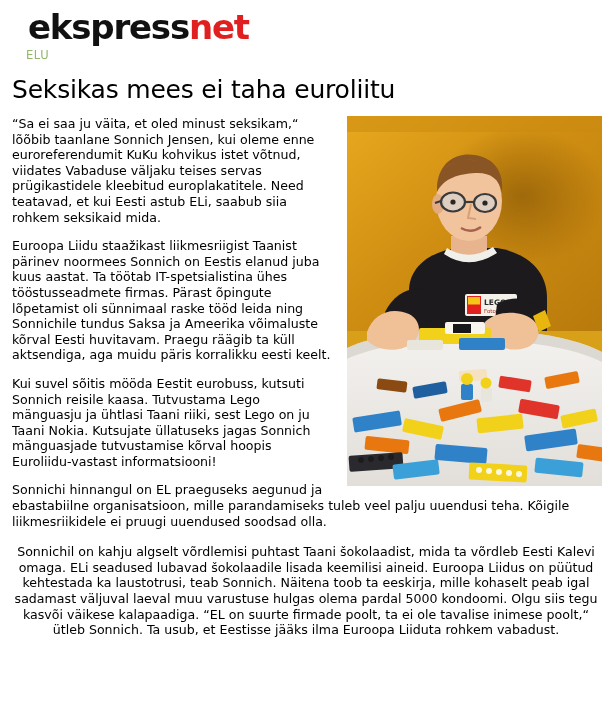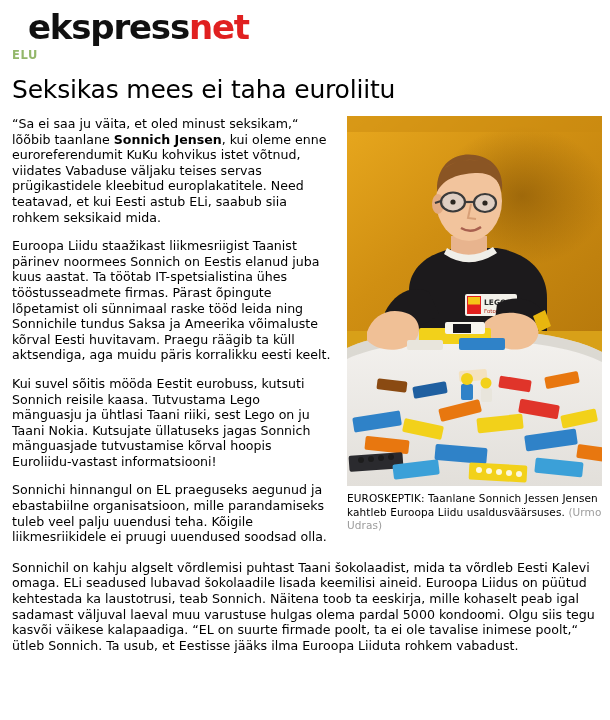--- a/index.html
+++ b/index.html
@@ -27,23 +27,23 @@
     font-weight: bold;
     font-size: 34px;
     letter-spacing: -1.2px;
     line-height: 38px;
     white-space: nowrap;
   }
   .logo .logo-a { color: #111111; }
   .logo .logo-b { color: #e02020; }
 
   .section-label {
-    padding: 4px 0 0 12px;
+    padding: 4px 0 0 26px;
     font-size: 11.5px;
-    font-weight: bold;
+    font-weight: normal;
     letter-spacing: 0.6px;
     color: #93b76a;
     line-height: 14px;
   }
 
   
   .headline-wrap { padding: 14px 12px 0 12px; }
   .headline {
     font-size: 25px;
     font-weight: normal;
@@ -92,25 +92,26 @@
     letter-spacing: 0.1px;
   }
   .caption .credit { color: #9c9c9c; }
 
   .col-text p {
     margin: 0 0 13px 0;
     font-size: 12.6px;
     line-height: 15.6px;
     color: #000;
   }
-  .col-text p strong { font-weight: bold; }
+  .col-text p strong { font-weight: normal; }
 
   .full-text {
     clear: both;
     padding: 2px 10px 0 12px;
+    text-align: center;
   }
   .full-text p {
     margin: 0 0 15px 0;
     font-size: 12.6px;
     line-height: 15.6px;
     color: #000;
   }
 </style>
 </head>
 <body>
@@ -235,24 +236,20 @@
           <g fill="#1a1a1a" opacity="0.85">
             <circle cx="14" cy="344" r="3"></circle>
               <circle cx="24" cy="343" r="3"></circle>
             <circle cx="34" cy="342" r="3"></circle>
               <circle cx="44" cy="341" r="3"></circle>
           </g>
         </g>
       </svg>
     </div>
 
-    <div class="caption">
-      <span>EUROSKEPTIK:</span><span> Taanlane Sonnich Jessen Jensen kahtleb Euroopa Liidu usaldusväärsuses.</span>
-      <span class="credit">(Urmo Udras)</span>
-    </div>
   </div>
 
   <div class="col-text">
     <p>
       <span>“Sa ei saa ju väita, et oled minust seksikam,“ lõõbib taanlane </span><strong>Sonnich Jensen</strong><span>, kui oleme enne euroreferendumit KuKu kohvikus istet võtnud, viidates Vabaduse väljaku teises servas prügikastidele kleebitud europlakatitele. Need teatavad, et kui Eesti astub ELi, saabub siia rohkem seksikaid mida.</span>
     </p>
     <p>Euroopa Liidu staažikast liikmesriigist Taanist pärinev noormees Sonnich on Eestis elanud juba kuus aastat. Ta töötab IT-spetsialistina ühes tööstusseadmete firmas. Pärast õpingute lõpetamist oli sünnimaal raske tööd leida ning Sonnichile tundus Saksa ja Ameerika võimaluste kõrval Eesti huvitavam. Praegu räägib ta küll aktsendiga, aga muidu päris korralikku eesti keelt.</p>
     <p>Kui suvel sõitis mööda Eestit eurobuss, kutsuti Sonnich reisile kaasa. Tutvustama Lego mänguasju ja ühtlasi Taani riiki, sest Lego on ju Taani Nokia. Kutsujate üllatuseks jagas Sonnich mänguasjade tutvustamise kõrval hoopis Euroliidu-vastast informatsiooni!</p>
     <p>Sonnichi hinnangul on EL praeguseks aegunud ja ebastabiilne organisatsioon, mille parandamiseks tuleb veel palju uuendusi teha. Kõigile liikmesriikidele ei pruugi uuendused soodsad olla.</p>
   </div>

